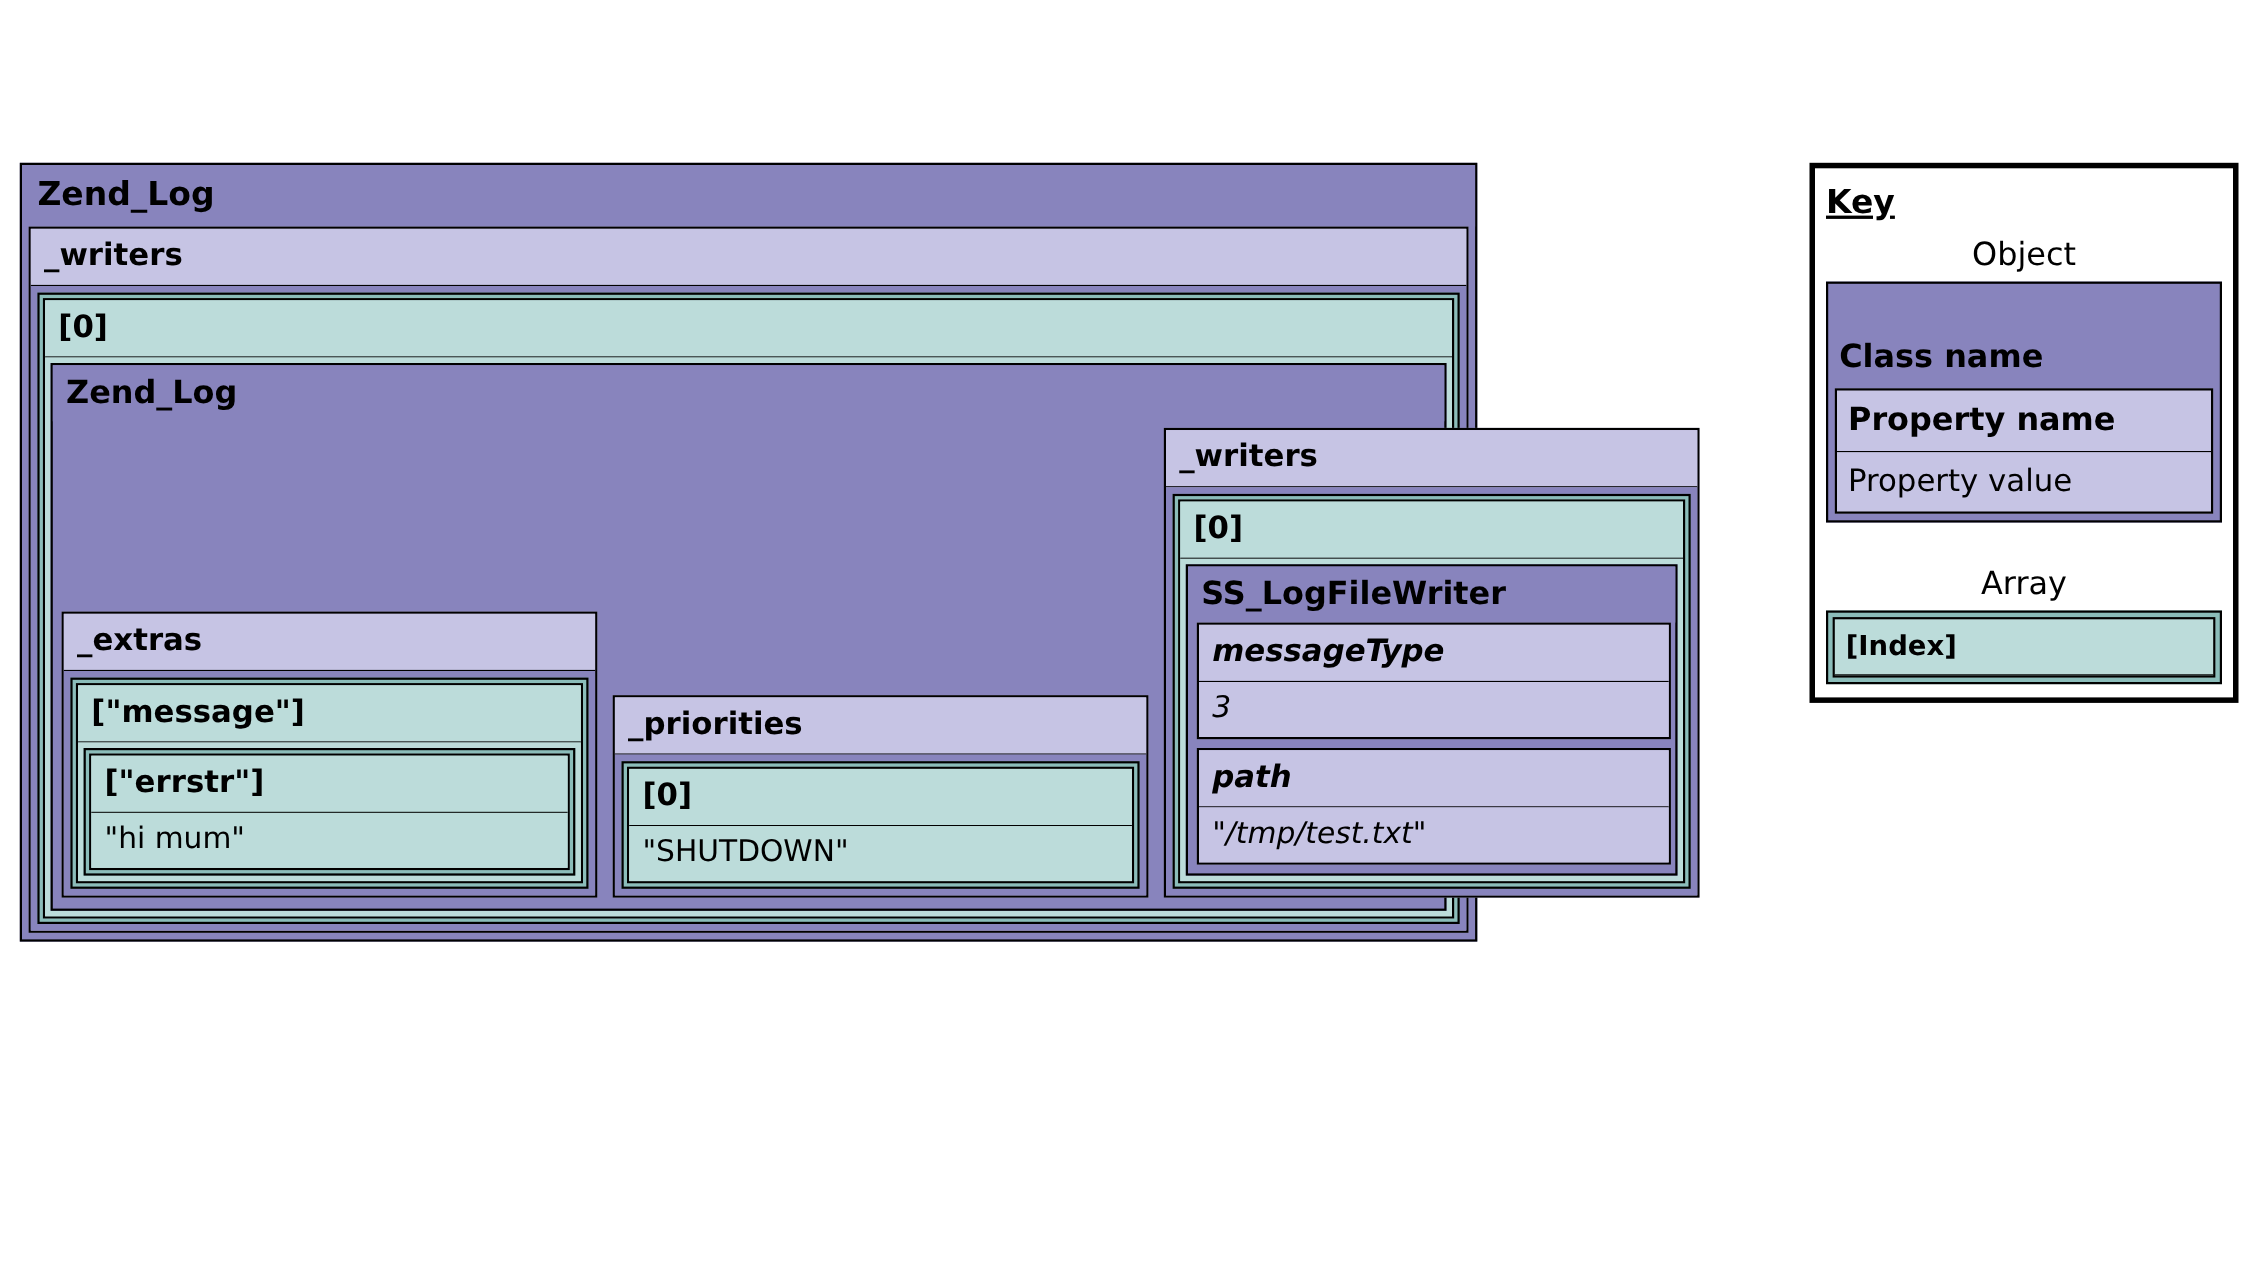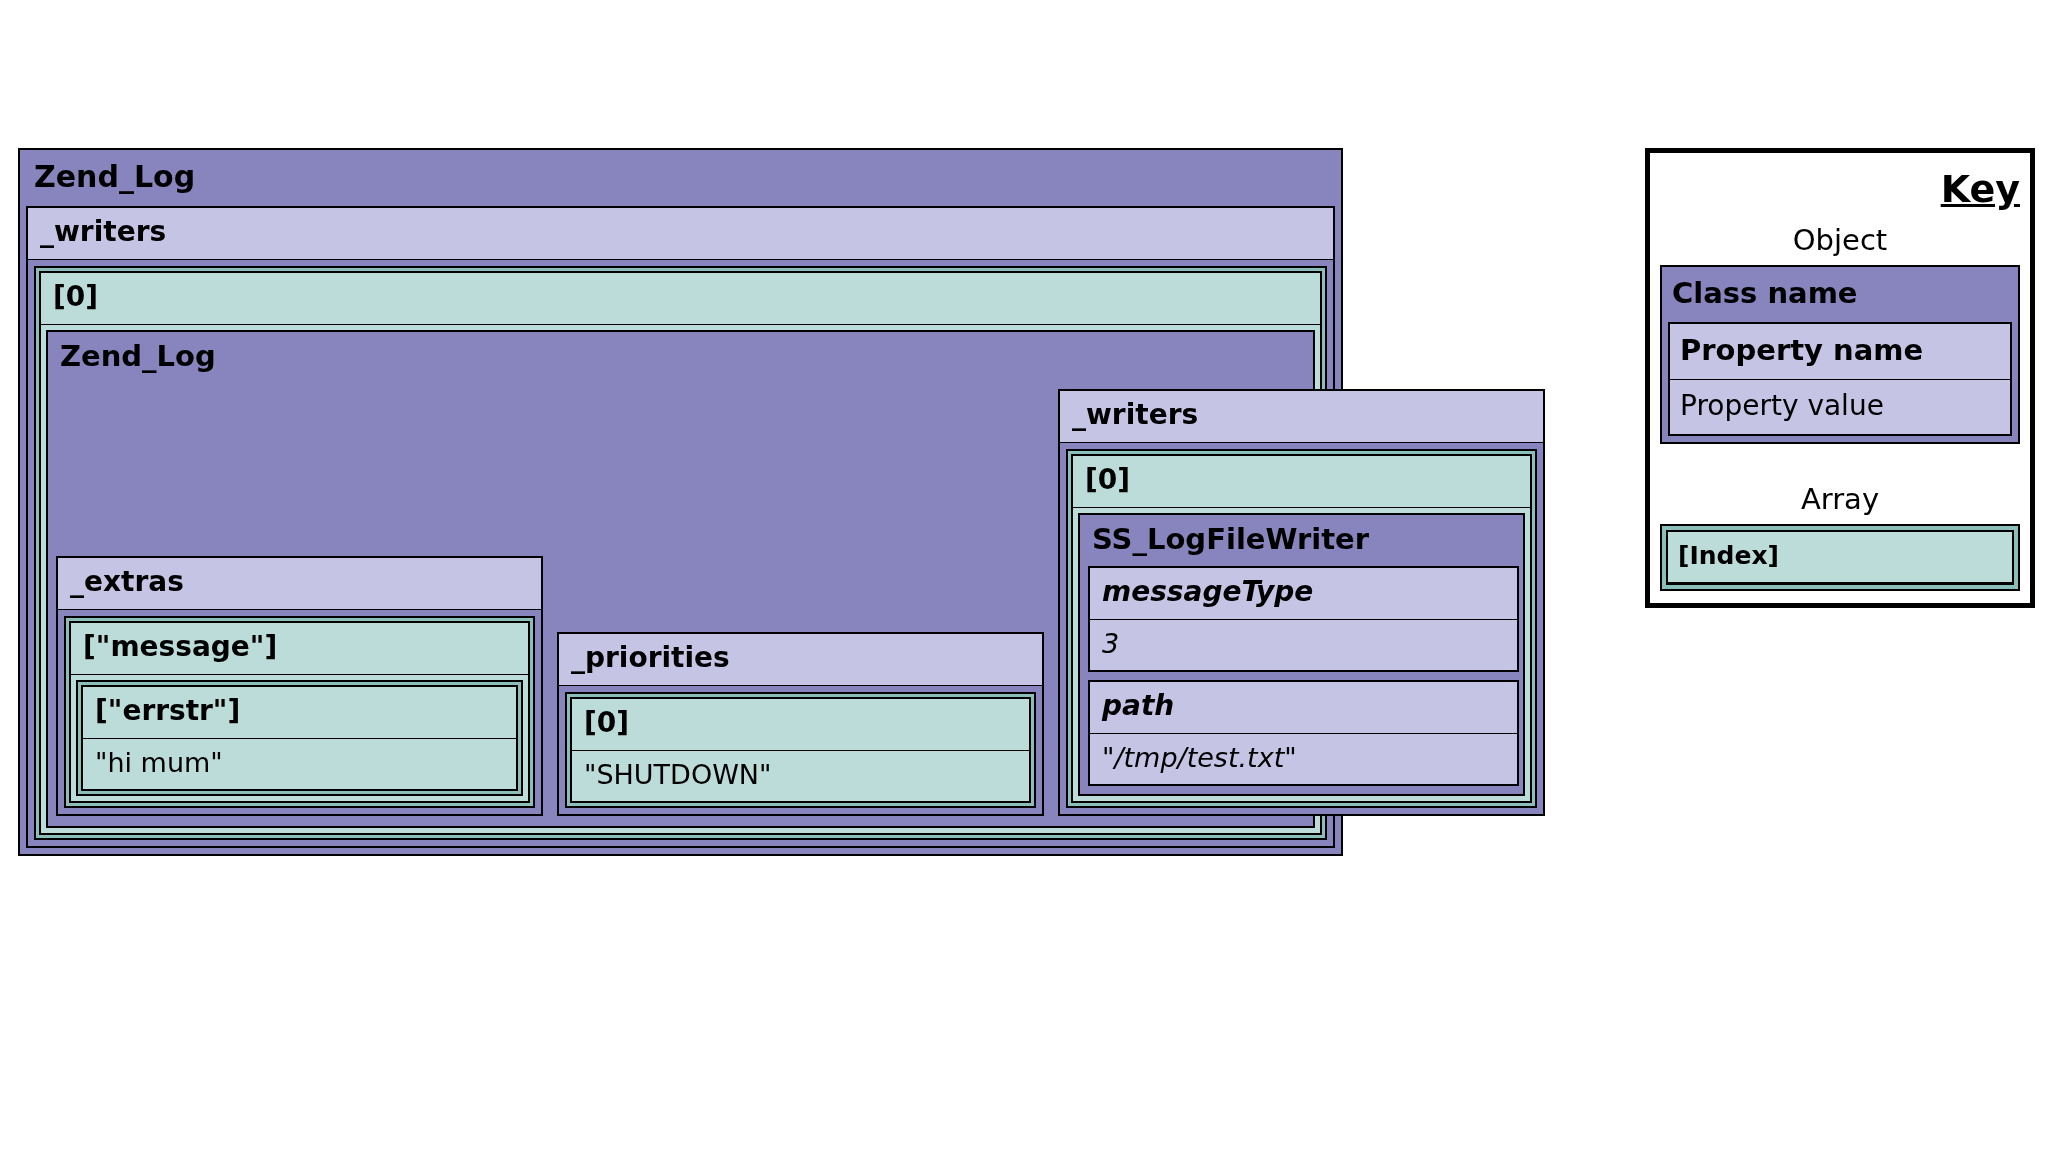--- a/index.html
+++ b/index.html
@@ -140,41 +140,42 @@
     position: absolute;
     left: 1645px;
     top: 148px;
     width: 390px;
     background: #ffffff;
     border: 5px solid #000000;
     padding: 8px 10px 12px 10px;
     box-sizing: border-box;
   }
   #key-title {
-    text-align: right;
-    font-weight: bold;
-    font-size: 38px;
+    text-align: left;
+    font-weight: bold;
+    font-size: 30px;
     text-decoration: underline;
     padding: 6px 0 10px 0;
   }
   .key-caption {
     text-align: center;
     font-size: 29px;
     padding: 2px 0 8px 0;
   }
   .key-spacer { height: 36px; }
   .key-obj {
     background: #8884bd;
     border: 2px solid #000;
   }
   .key-obj-header {
     font-weight: bold;
     font-size: 29px;
     padding: 9px 10px 12px 10px;
     white-space: nowrap;
+    margin-top: 40px;
   }
   .key-obj-pad { padding: 0 6px 6px 6px; }
   .key-prop { background: #c6c4e4; border: 2px solid #000; }
   .key-prop-name {
     font-weight: bold; font-size: 29px;
     padding: 9px 10px 12px 10px; white-space: nowrap;
     border-bottom: 1px solid #000;
   }
   .key-prop-value {
     font-size: 28px; padding: 9px 10px 12px 10px; white-space: nowrap;

